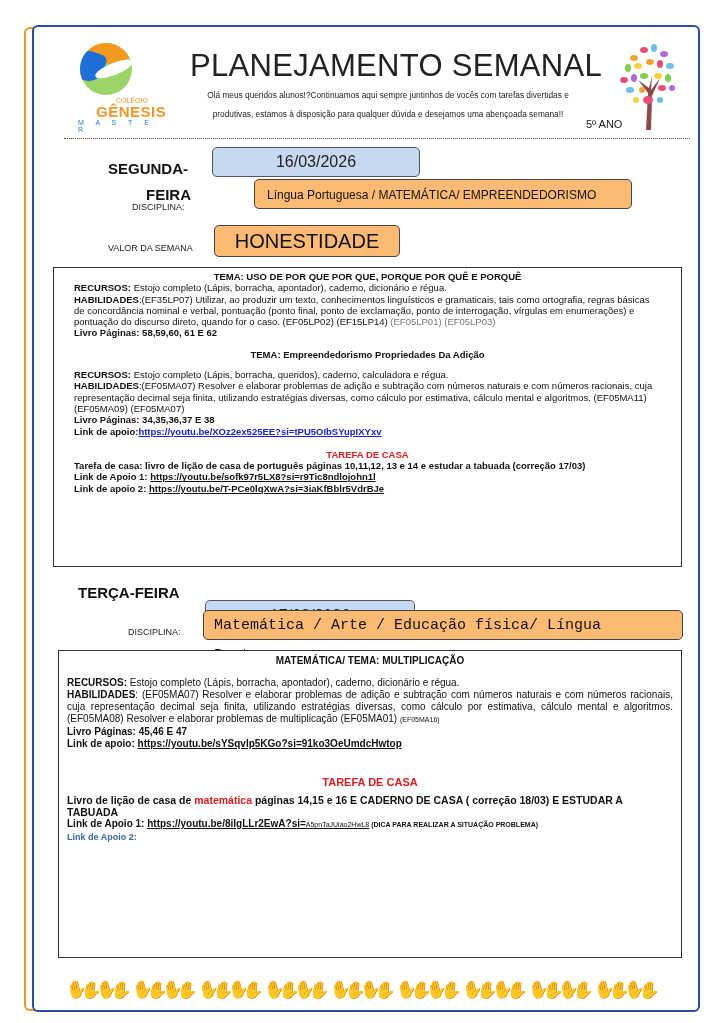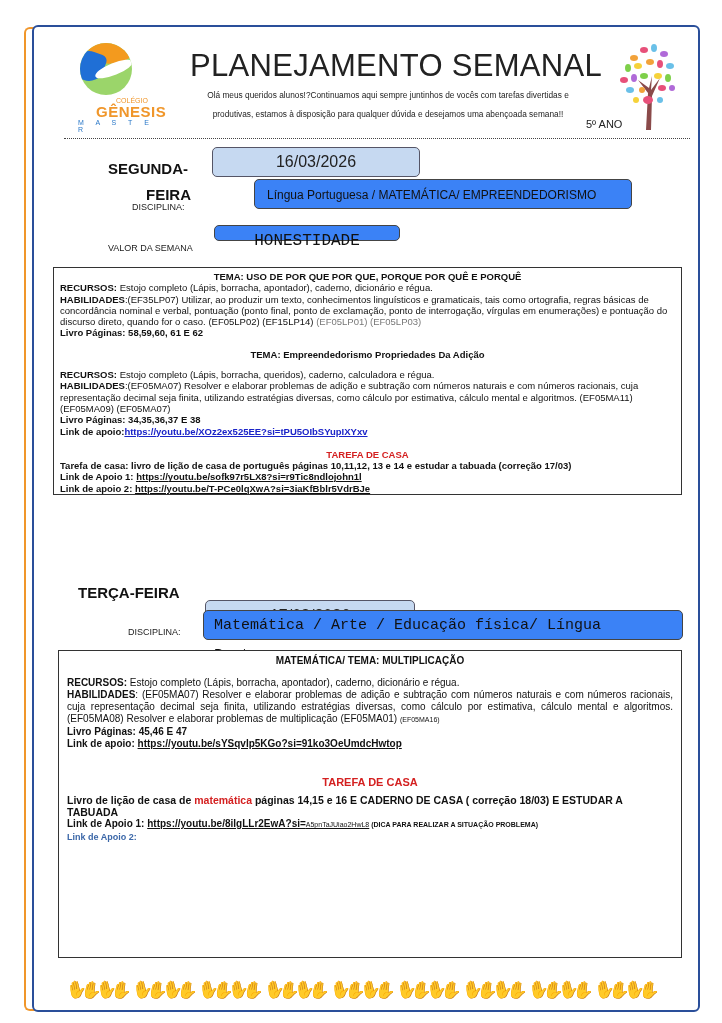--- a/index.html
+++ b/index.html
@@ -19,21 +19,21 @@
   
   .tree { left: 614px; top: 38px; width: 66px; height: 92px; }
   .title { left: 190px; top: 48px; font-size: 31px; color: #222; letter-spacing: 0.3px; }
   .intro { left: 188px; top: 86px; width: 400px; font-size: 8.3px; line-height: 18.5px; text-align: center; color: #222; }
   .ano { left: 586px; top: 118px; font-size: 11px; color: #222; }
   .dotted { left: 64px; width: 626px; border-top: 1.5px dotted #444; }
   
   .dayname { font-weight: bold; font-size: 15px; color: #111; }
   .small-label { font-size: 9px; color: #222; }
   .datebox { background: #c6d9f1; border: 1px solid #556; border-radius: 5px; text-align: center; font-size: 16px; color: #222; }
-  .whitebox { background: #3b82f6; border: 1px solid #444; border-radius: 5px; }
+  .whitebox { background: #fdba74; border: 1px solid #444; border-radius: 5px; }
   .content-box { border: 1px solid #333; background: #fff; font-size: 9.5px; line-height: 11.3px; color: #111; }
   .content-box p { margin: 0; }
   .c { text-align: center; font-weight: bold; }
   .b { font-weight: bold; }
   .gray { color: #777; }
   .link { text-decoration: underline; font-weight: bold; color: #111; }
   .bluelink { text-decoration: underline; font-weight: bold; color: #1a23c8; }
   .red { color: #d42020; }
   .steelblue { color: #3b67a8; font-weight: bold; }
   .tiny { font-size: 7px; }
@@ -89,23 +89,23 @@
 </svg>
 
 <div class="abs dotted" style="top:138px;"></div>
 
 <div class="abs dayname" style="left:108px; top:160px;">SEGUNDA-</div>
 <div class="abs dayname" style="left:146px; top:186px;">FEIRA</div>
 <div class="abs small-label" style="left:132px; top:202px;">DISCIPLINA:</div>
 <div class="abs datebox" style="left:212px; top:147px; width:206px; height:28px; line-height:28px;">16/03/2026</div>
 <div class="abs whitebox" style="left:254px; top:179px; width:378px; height:30px; line-height:30px; font-size:12px; padding-left:12px; box-sizing:border-box;">Língua Portuguesa / MATEMÁTICA/ EMPREENDEDORISMO</div>
 <div class="abs small-label" style="left:108px; top:243px;">VALOR DA SEMANA</div>
-<div class="abs whitebox" style="left:214px; top:225px; width:186px; height:16px; line-height:30px; font-size:16px; text-align:center; box-sizing:border-box;font-family:Liberation Mono, monospace;">HONESTIDADE</div>
+<div class="abs whitebox" style="left:214px; top:225px; width:186px; height:32px; line-height:30px; font-size:20px; text-align:center; box-sizing:border-box;">HONESTIDADE</div>
 
-<div class="abs content-box" style="left:53px; top:267px; width:629px; height:228px; padding:3px 6px; box-sizing:border-box; overflow:hidden;">
+<div class="abs content-box" style="left:53px; top:267px; width:629px; height:300px; padding:3px 20px; box-sizing:border-box; overflow:hidden;">
   <p class="c">TEMA:  USO DE POR QUE POR QUE, PORQUE  POR QUÊ  E  PORQUÊ</p>
   <p><span class="b">RECURSOS:</span><span> Estojo completo (Lápis, borracha, apontador), caderno, dicionário e régua.</span></p>
   <p><span class="b">HABILIDADES</span><span>:(EF35LP07)  Utilizar,  ao produzir um texto,  conhecimentos linguísticos e gramaticais, tais como ortografia, regras básicas de concordância nominal e verbal, pontuação (ponto final, ponto de exclamação, ponto de interrogação, vírgulas em enumerações) e pontuação do discurso direto, quando for o caso. (EF05LP02) </span><span>(EF15LP14)</span><span class="gray"> (EF05LP01) (EF05LP03)</span></p>
   <p class="b">Livro  Páginas: 58,59,60, 61 E 62</p>
   <p style="height:10px;"></p>
   <p class="c">TEMA:  Empreendedorismo Propriedades Da Adição</p>
   <p style="height:9px;"></p>
   <p><span class="b">RECURSOS:</span><span> Estojo completo (Lápis, borracha, queridos), caderno, calculadora e régua.</span></p>
   <p><span class="b">HABILIDADES</span><span>:(EF05MA07)   Resolver e elaborar problemas de adição e subtração com números naturais e com números racionais, cuja representação decimal seja finita, utilizando estratégias diversas, como cálculo por estimativa, cálculo mental e algoritmos. (EF05MA11) (EF05MA09)   (EF05MA07)</span></p>
   <p class="b">Livro  Páginas: 34,35,36,37 E 38</p>

